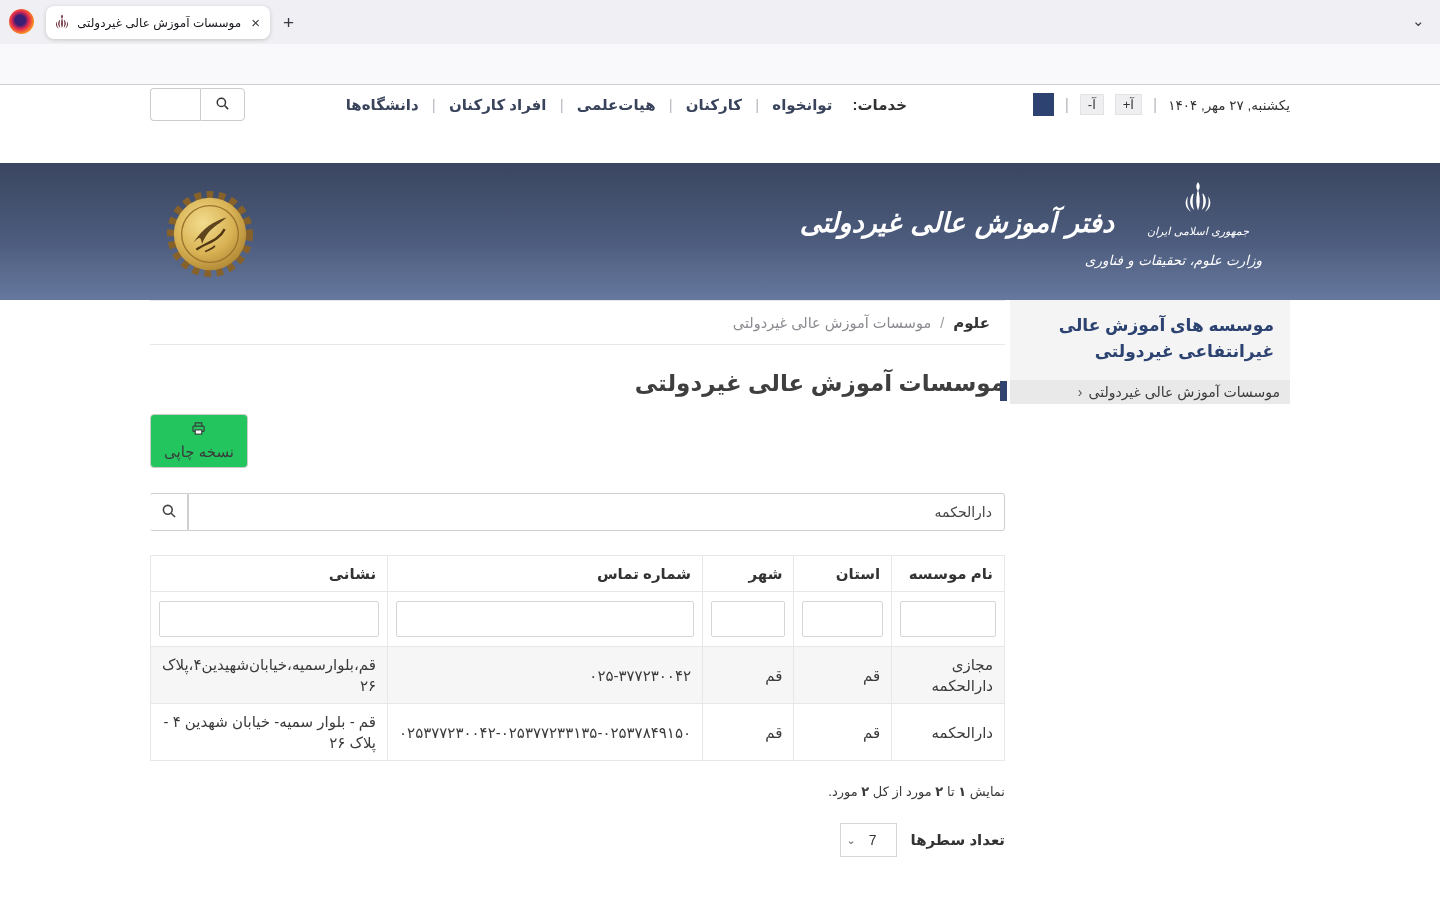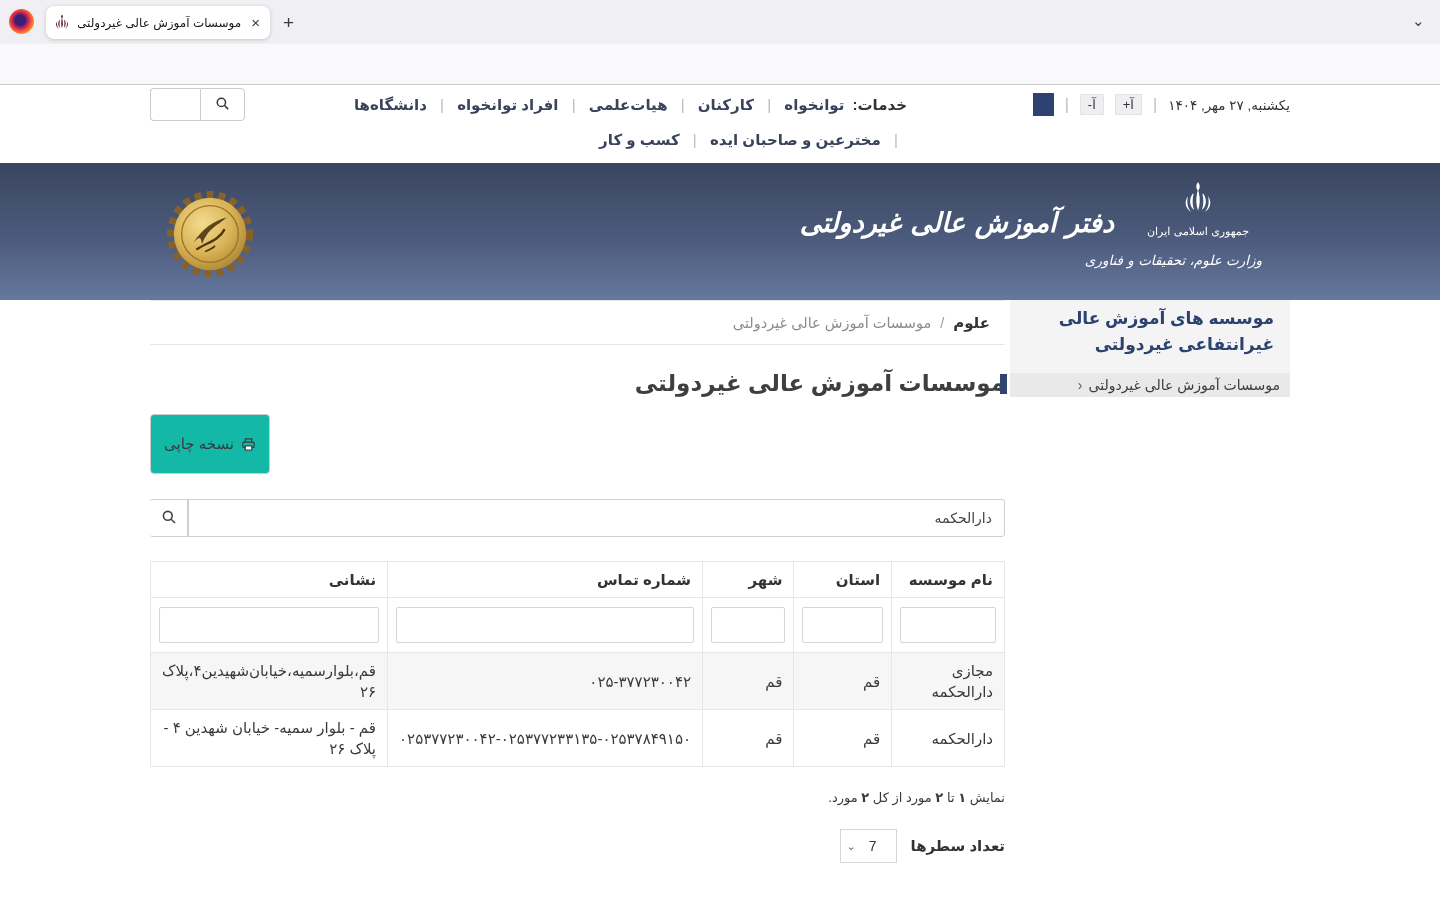--- a/index.html
+++ b/index.html
@@ -35,69 +35,69 @@
   .utilbar { position:absolute; left:0; top:85px; width:1440px; height:78px; background:#fff; }
   .mini-search { position:absolute; left:150px; top:3px; display:flex; }
   .mini-search input { width:50px; height:33px; border:1px solid #ccc; border-radius:4px 0 0 4px;
     border-right:none; background:#fff; }
   .mini-search button { width:45px; height:33px; border:1px solid #ccc; border-radius:0 4px 4px 0;
     background:#fff; color:#333; display:flex; align-items:center; justify-content:center; }
   .topnav { position:absolute; right:533px; top:8px; direction:rtl; text-align:right;
     font-size:15px; color:#39445c; font-weight:600; }
   .topnav .row { line-height:24px; }
   .topnav .row + .row { margin-top:11px; }
-  .topnav .svc { color:#333; margin-left:4px; }
+  .topnav .svc { color:#333; margin-left:16px; }
   .topnav a { color:#39445c; text-decoration:none; }
   .topnav .sep { color:#b9b9c0; font-weight:400; margin:0 9px; }
   .rightcluster { position:absolute; right:150px; top:8px; direction:rtl; display:flex;
     align-items:center; gap:11px; }
   .rightcluster .date { font-size:13.5px; color:#333; }
   .rightcluster .sep { color:#b9b9c0; }
   .fontbtn { background:#efeff1; border:1px solid #e3e3e6; font-size:13px; color:#333;
     padding:2px 7px; direction:rtl; }
   .navysq { width:21px; height:23px; background:#2e4272; }
 
   
   .band { position:absolute; left:0; top:163px; width:1440px; height:137px;
     background:linear-gradient(180deg,#3a4660 0%,#4c5b7c 55%,#66789e 100%); }
   .seal { position:absolute; left:166px; top:27px; width:88px; height:88px; }
   .brand { position:absolute; right:178px; top:18px; display:flex; direction:rtl; gap:20px; }
   .ministry { width:128px; text-align:center; color:#fff; }
   .ministry .emb { width:34px; height:38px; margin:0 auto; color:#fff; }
-  .ministry .l1 { font-family:"DejaVu Serif","Liberation Serif",serif; 
+  .ministry .l1 { font-family:"DejaVu Serif","Liberation Serif",serif; font-style:italic;
     font-size:11px; margin-top:2px; }
   .ministry .l2 { font-family:"DejaVu Serif","Liberation Serif",serif; font-style:italic;
     font-size:13.5px; margin-top:14px; white-space:nowrap; }
   .office { width:205px; text-align:center; color:#fff; margin-top:26px;
     font-family:"DejaVu Serif","Liberation Serif",serif; font-style:italic; font-weight:bold;
     font-size:27px; direction:rtl; white-space:nowrap; }
 
   
   .mainwrap { position:absolute; left:150px; top:300px; width:1140px; direction:rtl;
     display:flex; gap:5px; align-items:flex-start; }
   .sidebar { width:280px; flex:0 0 auto; }
-  .sb-head { background:#f4f4f5; padding:6px 16px 15px; font-size:17px; font-weight:bold;
+  .sb-head { background:#f4f4f5; padding:13px 16px 15px; font-size:17px; font-weight:bold;
     color:#2c4270; line-height:26px; text-align:right; }
   .sb-item { position:relative; background:#e9e9ea; height:24px; display:flex; align-items:center;
     justify-content:flex-start; gap:6px; padding:0 10px 0 0; font-size:14px; color:#3c3c3c; }
   .sb-item .chev { color:#555; font-size:14px; }
   .sb-item::before { content:""; position:absolute; left:auto; right:-0px; top:0; bottom:0; }
   .sb-bar { position:absolute; left:-10px; top:1px; width:7px; height:20px; background:#31436f; }
 
   .content { width:855px; flex:0 0 auto; }
   .breadcrumb { height:45px; border-top:1px solid #e7e7e7; border-bottom:1px solid #e7e7e7;
     display:flex; align-items:center; padding:0 15px; gap:9px; font-size:14.5px; }
   .breadcrumb .home { color:#333; font-weight:bold; font-size:15px; }
   .breadcrumb .sep { color:#9a9aa0; }
   .breadcrumb .cur { color:#8a8a90; }
   .pagetitle { margin-top:25px; font-size:23px; font-weight:bold; color:#3f3f3f; text-align:right; }
 
   .actions { margin-top:17px; display:flex; justify-content:flex-end; gap:6px; }
-  .abtn { display:flex; align-items:center; gap:7px; background:#14b8a6; border:1px solid #ccc;
-    border-radius:4px; padding:20px 13px; font-size:15px; color:#3a3a3a; }
+  .abtn { display:flex; align-items:center; gap:7px; background:#22c55e; border:1px solid #ccc;
+    border-radius:4px; padding:6px 13px; font-size:15px; color:#3a3a3a;flex-direction:column; }
   .abtn svg { display:block; color:#3a3a3a; }
 
   .searchrow { margin-top:25px; display:flex; }
   .searchrow input { flex:1; height:38px; border:1px solid #cfcfcf; border-radius:0 3px 3px 0;
     padding:0 12px; font-size:14px; color:#444; direction:rtl; text-align:right; background:#fff;
     font-family:inherit; }
   .searchrow button { width:38px; height:38px; border:1px solid #cfcfcf; border-left:none;
     border-radius:3px 0 0 3px; background:#fff; color:#444; display:flex; align-items:center;
     justify-content:center; }
 
@@ -231,29 +231,23 @@
 
   <nav class="topnav">
     <div class="row">
       <span class="svc">خدمات:</span>
       <a href="#">توانخواه</a>
       <span class="sep">|</span>
       <a href="#">کارکنان</a>
       <span class="sep">|</span>
       <a href="#">هیات‌علمی</a>
       <span class="sep">|</span>
-      <a href="#">افراد توانخواه</a>
+      <a href="#">افراد کارکنان</a>
       <span class="sep">|</span>
       <a href="#">دانشگاه‌ها</a>
-    </div>
-    <div class="row">
-      <span class="sep">|</span>
-      <a href="#">مخترعین و صاحبان ایده</a>
-      <span class="sep">|</span>
-      <a href="#">کسب و کار</a>
     </div>
   </nav>
 
   <div class="rightcluster">
     <span class="date">یکشنبه, ۲۷ مهر, ۱۴۰۴</span>
     <span class="sep">|</span>
     <button class="fontbtn">آ+</button>
     <button class="fontbtn">آ-</button>
     <span class="sep">|</span>
     <span class="navysq"></span>

